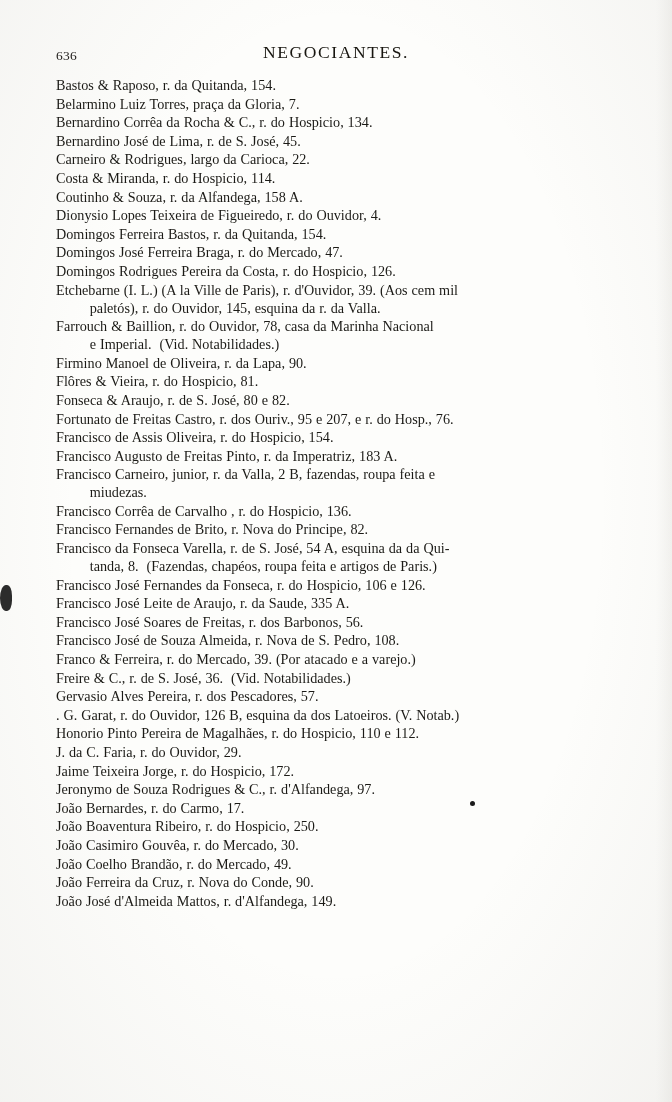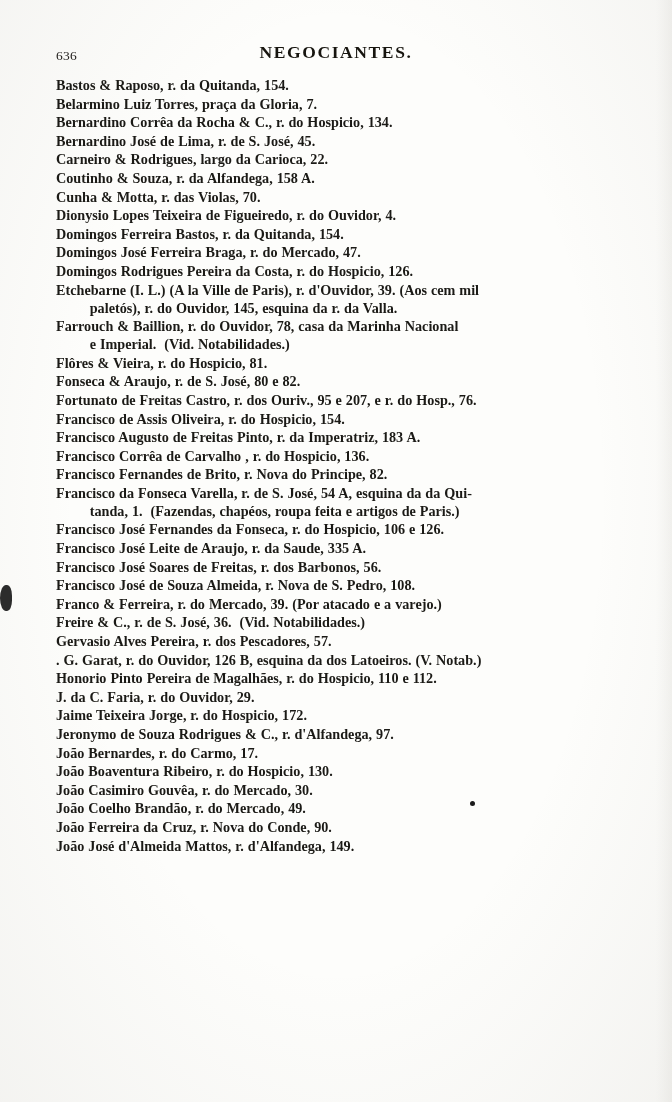--- a/index.html
+++ b/index.html
@@ -47,30 +47,29 @@
     font-weight: 400;
     color: #23211e;
   }
   .running-title {
     position: absolute;
     left: 0;
     top: -2px;
     width: 672px;
     text-align: center;
     font-size: 17.5px;
-    font-weight: 700;
+    font-weight: 400;
     letter-spacing: 1.6px;
     color: #17150f;
   }
   .entries {
     position: absolute;
     left: 56px;
     top: 76px;
     width: 584px;
-    font-weight: bold;
   }
   .entry {
     font-size: 14.2px;
     line-height: 18.0px;
     margin: 0 0 0.6px 0;
     text-indent: 0;
     padding-left: 14px;
     text-indent: -14px;
     color: #1b1a16;
     white-space: pre-wrap;
@@ -112,53 +111,56 @@
     <span class="folio">636</span>
     <span class="running-title">NEGOCIANTES.</span>
   </div>
 
   <div class="entries">
       <p class="entry">Bastos &amp; Raposo, r. da Quitanda, 154.</p>
       <p class="entry">Belarmino Luiz Torres, praça da Gloria, 7.</p>
       <p class="entry">Bernardino Corrêa da Rocha &amp; C., r. do Hospicio, 134.</p>
       <p class="entry">Bernardino José de Lima, r. de S. José, 45.</p>
       <p class="entry">Carneiro &amp; Rodrigues, largo da Carioca, 22.</p>
+      <p class="entry">Costa &amp; Miranda, r. do Hospicio, 114.</p>
       <p class="entry">Coutinho &amp; Souza, r. da Alfandega, 158 A.</p>
-      <p class="entry">Cunha &amp; Motta, r. das Violas, 70.</p>
       <p class="entry">Dionysio Lopes Teixeira de Figueiredo, r. do Ouvidor, 4.</p>
       <p class="entry">Domingos Ferreira Bastos, r. da Quitanda, 154.</p>
       <p class="entry">Domingos José Ferreira Braga, r. do Mercado, 47.</p>
       <p class="entry">Domingos Rodrigues Pereira da Costa, r. do Hospicio, 126.</p>
       <p class="entry">Etchebarne (I. L.) (A la Ville de Paris), r. d'Ouvidor, 39. (Aos cem mil
      paletós), r. do Ouvidor, 145, esquina da r. da Valla.</p>
       <p class="entry">Farrouch &amp; Baillion, r. do Ouvidor, 78, casa da Marinha Nacional
      e Imperial.  (Vid. Notabilidades.)</p>
+      <p class="entry">Firmino Manoel de Oliveira, r. da Lapa, 90.</p>
       <p class="entry">Flôres &amp; Vieira, r. do Hospicio, 81.</p>
       <p class="entry">Fonseca &amp; Araujo, r. de S. José, 80 e 82.</p>
       <p class="entry">Fortunato de Freitas Castro, r. dos Ouriv., 95 e 207, e r. do Hosp., 76.</p>
       <p class="entry">Francisco de Assis Oliveira, r. do Hospicio, 154.</p>
       <p class="entry">Francisco Augusto de Freitas Pinto, r. da Imperatriz, 183 A.</p>
+      <p class="entry">Francisco Carneiro, junior, r. da Valla, 2 B, fazendas, roupa feita e
+     miudezas.</p>
       <p class="entry">Francisco Corrêa de Carvalho , r. do Hospicio, 136.</p>
       <p class="entry">Francisco Fernandes de Brito, r. Nova do Principe, 82.</p>
       <p class="entry">Francisco da Fonseca Varella, r. de S. José, 54 A, esquina da da Qui-
-     tanda, 1.  (Fazendas, chapéos, roupa feita e artigos de Paris.)</p>
+     tanda, 8.  (Fazendas, chapéos, roupa feita e artigos de Paris.)</p>
       <p class="entry">Francisco José Fernandes da Fonseca, r. do Hospicio, 106 e 126.</p>
       <p class="entry">Francisco José Leite de Araujo, r. da Saude, 335 A.</p>
       <p class="entry">Francisco José Soares de Freitas, r. dos Barbonos, 56.</p>
       <p class="entry">Francisco José de Souza Almeida, r. Nova de S. Pedro, 108.</p>
       <p class="entry">Franco &amp; Ferreira, r. do Mercado, 39. (Por atacado e a varejo.)</p>
       <p class="entry">Freire &amp; C., r. de S. José, 36.  (Vid. Notabilidades.)</p>
       <p class="entry">Gervasio Alves Pereira, r. dos Pescadores, 57.</p>
       <p class="entry">. G. Garat, r. do Ouvidor, 126 B, esquina da dos Latoeiros. (V. Notab.)</p>
       <p class="entry">Honorio Pinto Pereira de Magalhães, r. do Hospicio, 110 e 112.</p>
       <p class="entry">J. da C. Faria, r. do Ouvidor, 29.</p>
       <p class="entry">Jaime Teixeira Jorge, r. do Hospicio, 172.</p>
       <p class="entry">Jeronymo de Souza Rodrigues &amp; C., r. d'Alfandega, 97.</p>
       <p class="entry">João Bernardes, r. do Carmo, 17.</p>
-      <p class="entry">João Boaventura Ribeiro, r. do Hospicio, 130.</p>
+      <p class="entry">João Boaventura Ribeiro, r. do Hospicio, 250.</p>
       <p class="entry">João Casimiro Gouvêa, r. do Mercado, 30.</p>
       <p class="entry">João Coelho Brandão, r. do Mercado, 49.</p>
       <p class="entry">João Ferreira da Cruz, r. Nova do Conde, 90.</p>
       <p class="entry">João José d'Almeida Mattos, r. d'Alfandega, 149.</p>
     </div>
 
   <div class="left-mark"></div>
   <div class="dot-mark"></div>
   <div class="edge-fade-right"></div>
 </div>

